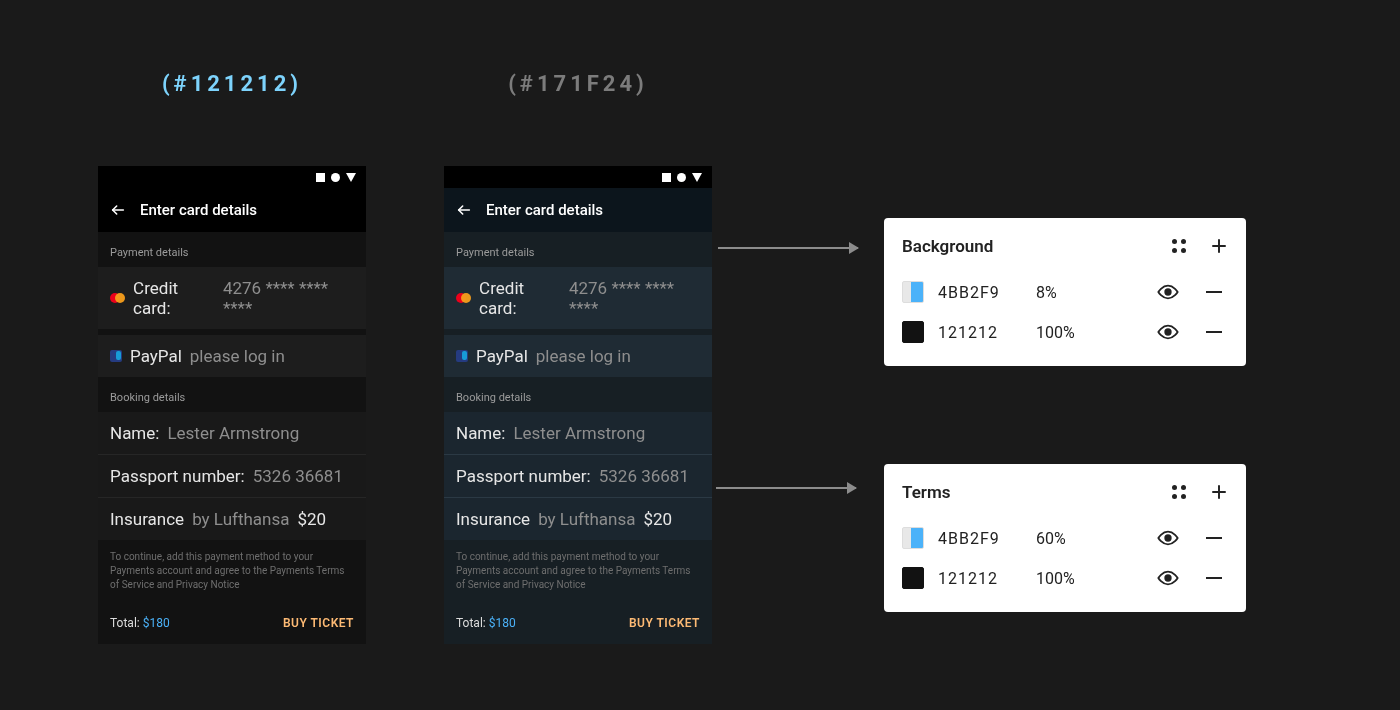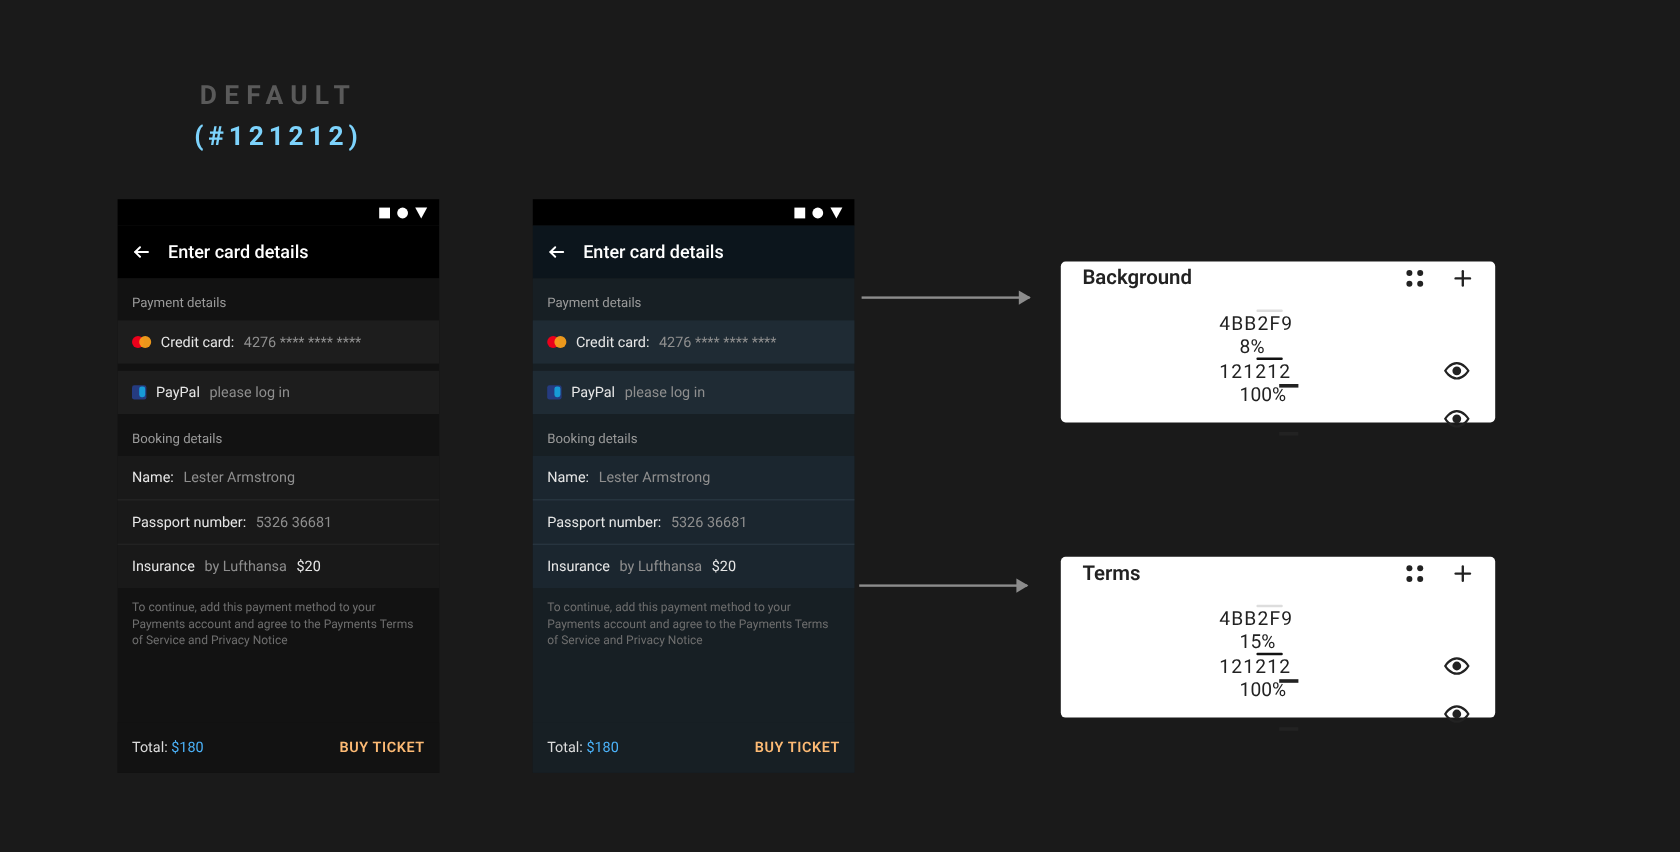--- a/index.html
+++ b/index.html
@@ -30,21 +30,21 @@
   .dark .appbar{background:#0c151c;}
   .appbar .back-icon{width:16px;height:16px;display:flex;align-items:center;justify-content:center;}
   .appbar .title{font-size:15px;font-weight:500;}
 
   .body{flex:1;display:flex;flex-direction:column;padding:0 0;}
   .default .body{background:#121212;}
   .dark .body{background:#171F24;}
 
   .section-label{font-size:11px;color:#9b9b9b;padding:14px 12px 8px;}
 
-  .row{display:flex;align-items:center;gap:8px;padding:11px 12px;font-size:12px;color:#e6e6e6;}
+  .row{display:flex;align-items:center;gap:8px;padding:11px 12px;font-size:17px;color:#e6e6e6;}
   .row .muted{color:#8e8e8e;}
   .default .row-1{background:#1d1d1d;}
   .default .row-2{background:#191919;}
   .default .row-2 + .row-2{border-top:1px solid #262626;}
   .dark .row-1{background:#1f2b34;}
   .dark .row-2{background:#1b262f;}
   .dark .row-2 + .row-2{border-top:1px solid #2b3944;}
   .phone .sep{height:6px;}
 
   .terms{font-size:10px;color:#6e6e6e;padding:10px 12px 0;line-height:1.4;}
@@ -64,51 +64,51 @@
   .pp-icon{width:12px;height:12px;background:#253b80;border-radius:2px;position:relative;overflow:hidden;}
   .pp-icon::after{content:"";position:absolute;right:1px;top:1px;width:5px;height:9px;background:#179bd7;border-radius:2px;}
 
   
   .arrow{position:absolute;height:2px;background:#8c8c8c;}
   .arrow::after{content:"";position:absolute;right:-1px;top:-5px;width:0;height:0;border-left:10px solid #8c8c8c;border-top:6px solid transparent;border-bottom:6px solid transparent;}
   .arrow1{left:718px;top:247px;width:140px;}
   .arrow2{left:716px;top:487px;width:140px;}
 
   
-  .panel{position:absolute;left:884px;width:362px;background:#fff;border-radius:4px;padding:4px 18px 14px;color:#222;}
+  .panel{position:absolute;left:884px;width:362px;background:#fff;border-radius:4px;padding:18px 18px 14px;color:#222;}
   .panel.bg{top:218px;}
   .panel.fill{top:464px;}
   .panel-head{display:flex;align-items:center;justify-content:space-between;margin-bottom:16px;}
   .panel-head .ttl{font-size:17px;font-weight:600;}
   .panel-head .icons{display:flex;align-items:center;gap:24px;}
   .drag-dots{display:grid;grid-template-columns:repeat(2,5px);grid-template-rows:repeat(2,5px);gap:4px;}
   .drag-dots span{width:5px;height:5px;background:#222;border-radius:50%;}
   .plus-icon svg{display:block;}
 
-  .fill-row{display:flex;align-items:center;height:40px;font-size:16px;flex-direction:column;}
+  .fill-row{display:flex;align-items:center;height:40px;font-size:16px;}
   .swatch{width:22px;height:22px;border-radius:2px;margin-right:14px;border:1px solid #ddd;}
   .sw-blue{background:linear-gradient(90deg,#e8e8e8 0 40%,#4BB2F9 40% 100%);}
   .sw-black{background:#121212;border:1px solid #121212;}
   .hex{width:98px;letter-spacing:1px;}
   .opacity{width:64px;color:#222;}
   .eye-icon{width:28px;height:24px;display:flex;align-items:center;justify-content:center;margin-left:auto;}
   .minus-icon{width:28px;height:24px;display:flex;align-items:center;justify-content:center;margin-left:18px;}
   .minus-icon .bar{width:16px;height:2.5px;background:#222;}
 
 </style>
 </head>
 <body>
 
 <div class="stage">
 
   <div class="variant-heading h-default">
-    <div class="t1">DEFAULT</div>
     <div class="t2">(#121212)</div>
   </div>
   <div class="variant-heading h-dark">
+    <div class="t2">(#171F24)</div>
   </div>
 
   <div class="phone default">
     <div class="statusbar">
       <span class="sq"></span>
       <span class="ci"></span>
       <span class="tri"></span>
     </div>
     <div class="appbar">
       <span class="back-icon">
@@ -271,21 +271,21 @@
           <svg width="18" height="18" viewBox="0 0 24 24" stroke="#222" stroke-width="2.6" stroke-linecap="round">
               <line x1="12" y1="4" x2="12" y2="20"></line>
               <line x1="4" y1="12" x2="20" y2="12"></line>
             </svg>
         </span>
       </span>
     </div>
     <div class="fill-row">
       <span class="swatch sw-blue"></span>
       <span class="hex">4BB2F9</span>
-      <span class="opacity">15%</span>
+      <span class="opacity">60%</span>
       <span class="eye-icon">
           <svg width="22" height="22" viewBox="0 0 24 24" fill="none" stroke="#222" stroke-width="2">
             <path d="M1.5 12s4-7 10.5-7 10.5 7 10.5 7-4 7-10.5 7S1.5 12 1.5 12z"></path>
             <circle cx="12" cy="12" r="3" fill="#222"></circle>
           </svg>
         </span>
       <span class="minus-icon">
           <span class="bar"></span>
         </span>
     </div>

